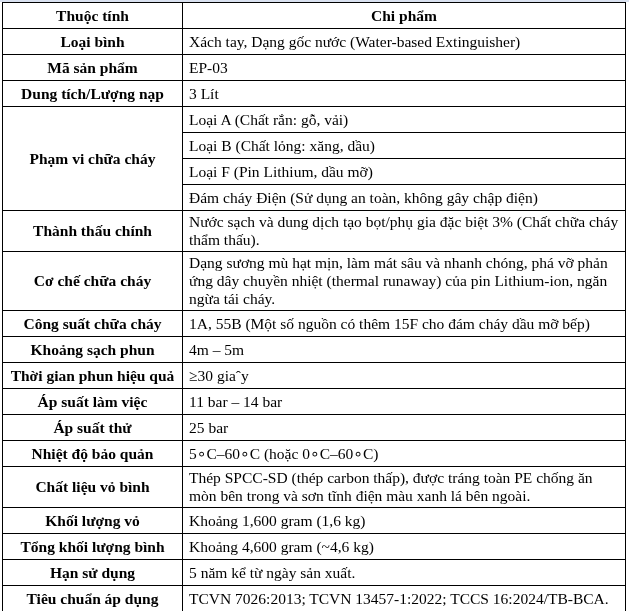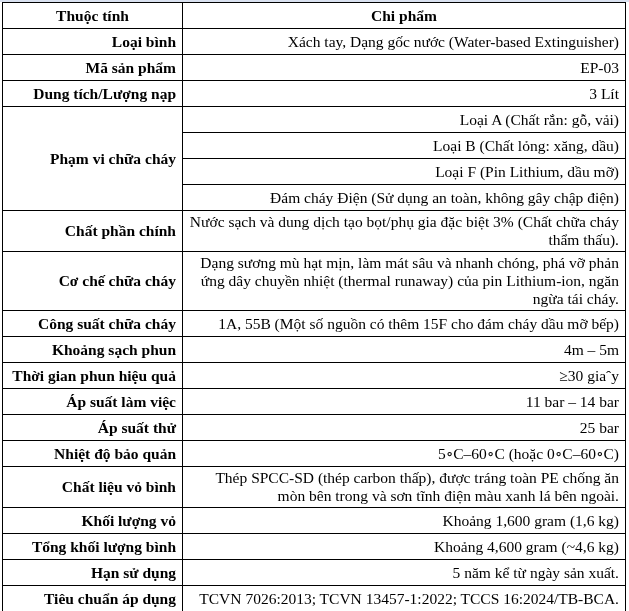--- a/index.html
+++ b/index.html
@@ -34,25 +34,26 @@
     overflow: hidden;
   }
   .spec-table col.c1 { width: 180px; }
   .spec-table col.c2 { width: 443px; }
   .spec-table th {
     font-weight: bold;
     text-align: center;
   }
   .spec-table td.label {
     font-weight: bold;
-    text-align: right;
+    text-align: center;
   }
   .spec-table td.value {
     font-weight: normal;
-    text-align: right;
+    text-align: left;
+    font-family: Liberation Serif, serif;
   }
 </style>
 </head>
 <body>
 
 <div class="top-strip"></div>
 
 <table class="spec-table">
   <colgroup>
     <col class="c1">
@@ -85,21 +86,21 @@
       <tr>
         <td class="value">Loại B (Chất lỏng: xăng, dầu)</td>
       </tr>
       <tr>
         <td class="value">Loại F (Pin Lithium, dầu mỡ)</td>
       </tr>
       <tr>
         <td class="value">Đám cháy Điện (Sử dụng an toàn, không gây chập điện)</td>
       </tr>
       <tr>
-        <td class="label" rowspan="1">Chất phần chính</td>
+        <td class="label" rowspan="1">Thành thấu chính</td>
         <td class="value">Nước sạch và dung dịch tạo bọt/phụ gia đặc biệt 3% (Chất chữa cháy thẩm thấu).</td>
       </tr>
       <tr>
         <td class="label" rowspan="1">Cơ chế chữa cháy</td>
         <td class="value">Dạng sương mù hạt mịn, làm mát sâu và nhanh chóng, phá vỡ phản ứng dây chuyền nhiệt (thermal runaway) của pin Lithium-ion, ngăn ngừa tái cháy.</td>
       </tr>
       <tr>
         <td class="label" rowspan="1">Công suất chữa cháy</td>
         <td class="value">1A, 55B (Một số nguồn có thêm 15F cho đám cháy dầu mỡ bếp)</td>
       </tr>

